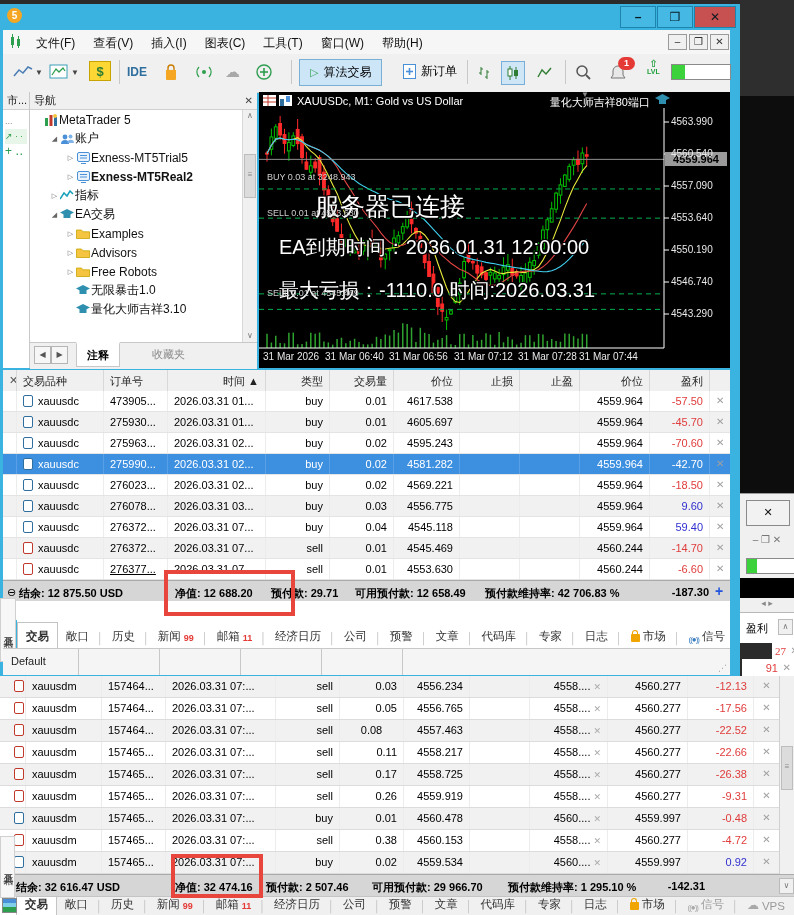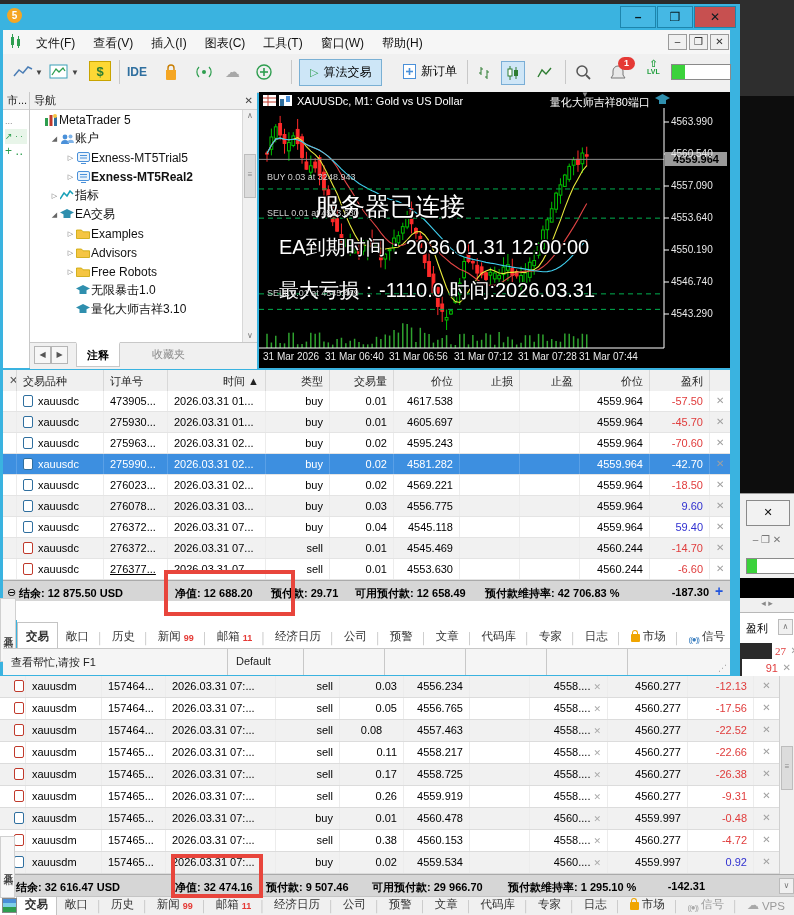--- a/index.html
+++ b/index.html
@@ -265,21 +265,21 @@
           <div class="tcell rowx" style="width: 25px; flex: 0 0 auto; border-right: none;">✕</div>
         </div>
       </div>
     <div class="abs bg-gray" style="left:779px;top:0;width:15px;height:198px;border-left:1px solid #d0d0d0;box-sizing:border-box;">
       <div class="abs" style="left:1px;top:70px;width:12px;height:44px;background:#dcdcdc;border:1px solid #bdbdbd;box-sizing:border-box;color:#8a8a8a;font-size:8px;text-align:center;line-height:40px;">≡</div>
     </div>
     <div class="abs summary" style="left:0;top:198px;width:794px;height:22px;">
       <span class="sseg" style="left:4px;font-weight:normal;">⊖</span>
       <span class="sseg" style="left:16px;">结余: 32 616.47 USD</span>
       <span class="sseg" style="left:175px;">净值: 32 474.16</span>
-      <span class="sseg" style="left:266px;">预付款: 9 507.46</span>
+      <span class="sseg" style="left:266px;">预付款: 2 507.46</span>
       <span class="sseg" style="left:372px;">可用预付款: 29 966.70</span>
       <span class="sseg" style="left:508px;">预付款维持率: 1 295.10 %</span>
       <span class="sseg" style="left:660px;width:45px;text-align:right;display:inline-block;">-142.31</span>
       <span class="abs" style="left:779px;top:3px;width:13px;height:14px;border:1px solid #bbb;background:#f0f0f0;color:#777;font-size:8px;text-align:center;line-height:14px;font-weight:normal;">∨</span>
     </div>
     <div id="bt-tabs" class="tabsbar abs" style="left:16px;top:220px;width:778px;height:19px;">
         <span class="tab active">
           <span>交易</span>
         </span>
         <span class="tab">
@@ -1116,21 +1116,20 @@
           <span>市场</span>
         </span>
         <span class="tabsep">│</span>
         <span class="tab">
           <span class="sigi">((●))</span>
           <span>信号</span>
         </span>
       </div>
 
     <div id="status" class="abs">
-      <div class="scell" style="width:225px;">查看帮忙,请按 F1</div>
       <div class="scell" style="width:76px;">Default</div>
       <div class="scell" style="width:81px;"></div>
         <div class="scell" style="width:81px;"></div>
       <div class="scell" style="width:81px;"></div>
         <div class="scell" style="width:81px;"></div>
       <div class="scell" style="width:81px;border-right:none;"></div>
       <span class="abs" style="right:3px;bottom:2px;color:#aaa;font-size:9px;">⋰</span>
     </div>
   </div>
 

